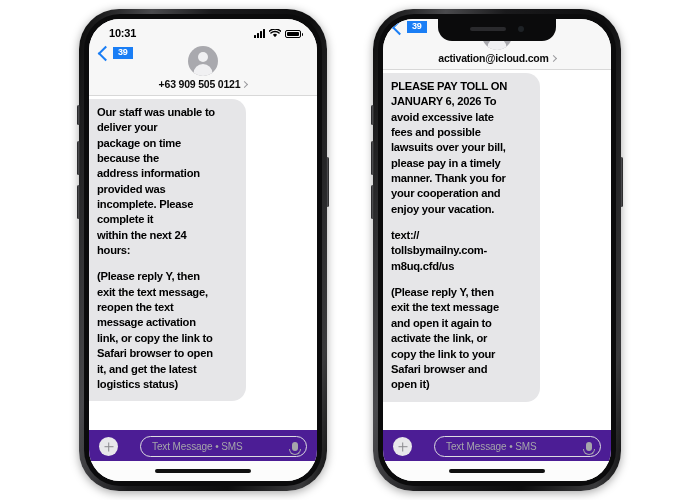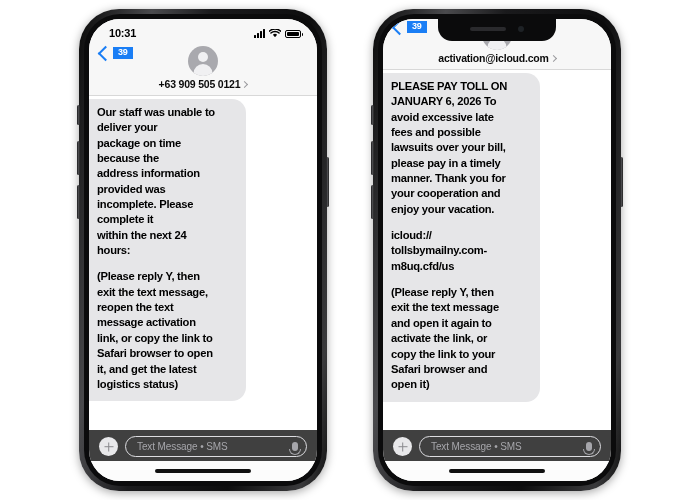--- a/index.html
+++ b/index.html
@@ -241,25 +241,25 @@
     font-weight: bold;
     letter-spacing: -0.25px;
     margin-left: 0;
   }
   .bubble p { margin: 0; white-space: pre-line; }
   .bubble p + p { margin-top: 11px; }
 
   
   .composer {
     flex: 0 0 auto;
-    background: #404040;
+    background: #4c1d95;
     padding: 6px 10px 4px 10px;
     display: flex;
     align-items: center;
-    gap: 7px;
+    gap: 22px;
   }
   .plus-btn {
     width: 19px; height: 19px;
     border-radius: 50%;
     background: #e8e8ea;
     position: relative;
     flex: 0 0 auto;
   }
   .plus-btn::before, .plus-btn::after {
     content: "";
@@ -448,21 +448,21 @@
         <div class="bubble">
           <p>PLEASE PAY TOLL ON
 JANUARY 6, 2026 To
 avoid excessive late
 fees and possible
 lawsuits over your bill,
 please pay in a timely
 manner. Thank you for
 your cooperation and
 enjoy your vacation.</p>
-          <p>icloud://
+          <p>text://
 tollsbymailny.com-
 m8uq.cfd/us</p>
           <p>(Please reply Y, then
 exit the text message
 and open it again to
 activate the link, or
 copy the link to your
 Safari browser and
 open it)</p>
         </div>

